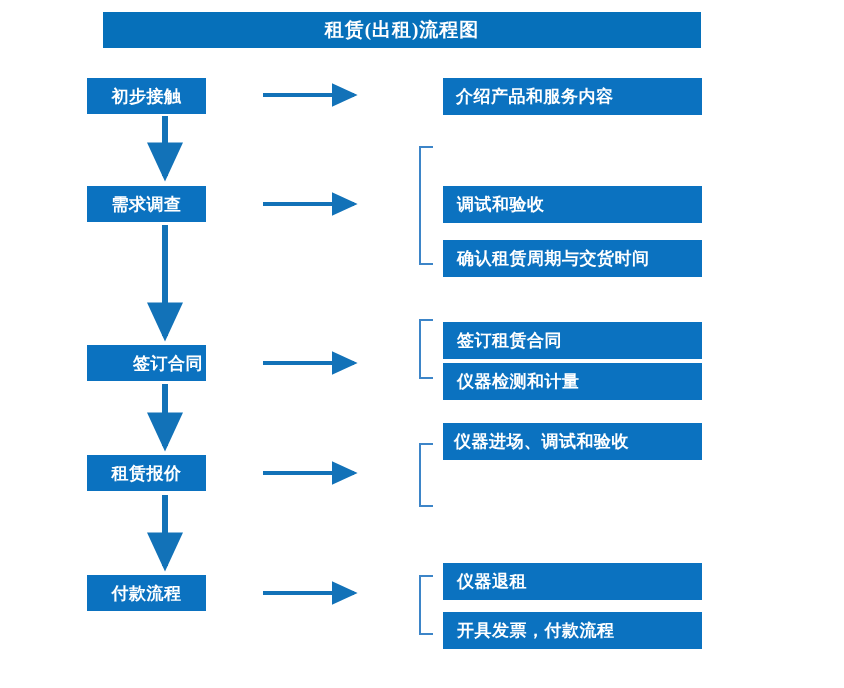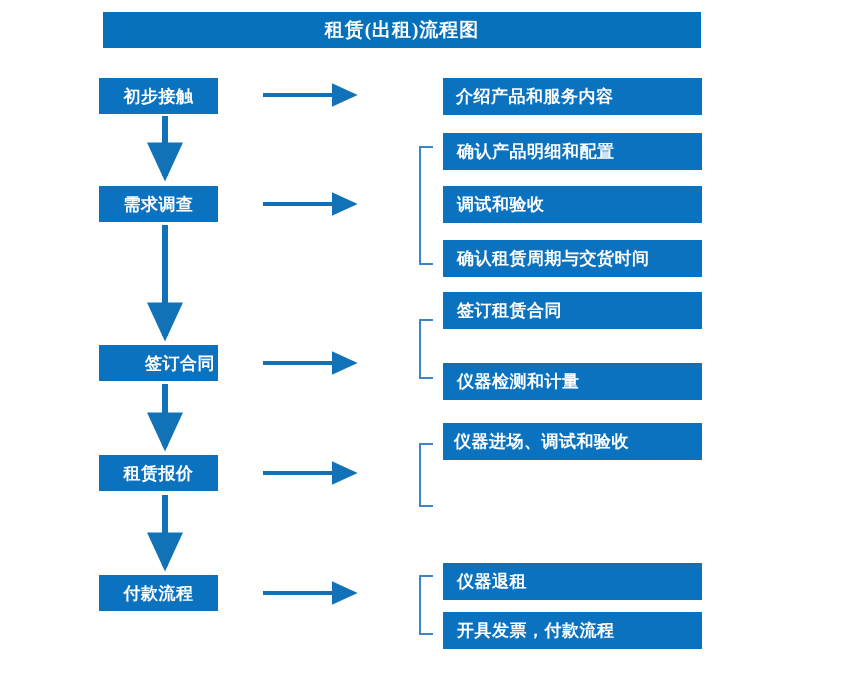--- a/index.html
+++ b/index.html
@@ -56,21 +56,21 @@
   .node.stage {
     justify-content: center;
   }
   .node.detail {
     justify-content: flex-start;
     padding-left: 14px;
   }
 
   
   .stage {
-    left: 99px;
+    left: 87px;
     width: 119px;
     height: 36px;
   }
   
   .detail {
     left: 443px;
     width: 259px;
     height: 37px;
   }
 
@@ -152,27 +152,26 @@
   <div class="node stage" style="top:186px;">需求调查</div>
 
   <div class="node stage" style="top:345px;padding-left:43px;">签订合同</div>
 
   <div class="node stage" style="top:455px;">租赁报价</div>
 
   <div class="node stage" style="top:575px;">付款流程</div>
 
   <div class="node detail" style="top:78px;padding-left:13px;">介绍产品和服务内容</div>
 
-  <div class="node detail" style="top:133px;">确认产品明细和配置</div>
 
   <div class="node detail" style="top:186px;">调试和验收</div>
 
   <div class="node detail" style="top:240px;">确认租赁周期与交货时间</div>
 
-  <div class="node detail" style="top:292px;">签订租赁合同</div>
+  <div class="node detail" style="top:322px;">签订租赁合同</div>
 
   <div class="node detail" style="top:363px;">仪器检测和计量</div>
 
   <div class="node detail" style="top:423px;padding-left:11px;">仪器进场、调试和验收</div>
 
 
   <div class="node detail" style="top:563px;">仪器退租</div>
 
   <div class="node detail" style="top:612px;">开具发票，付款流程</div>
 

